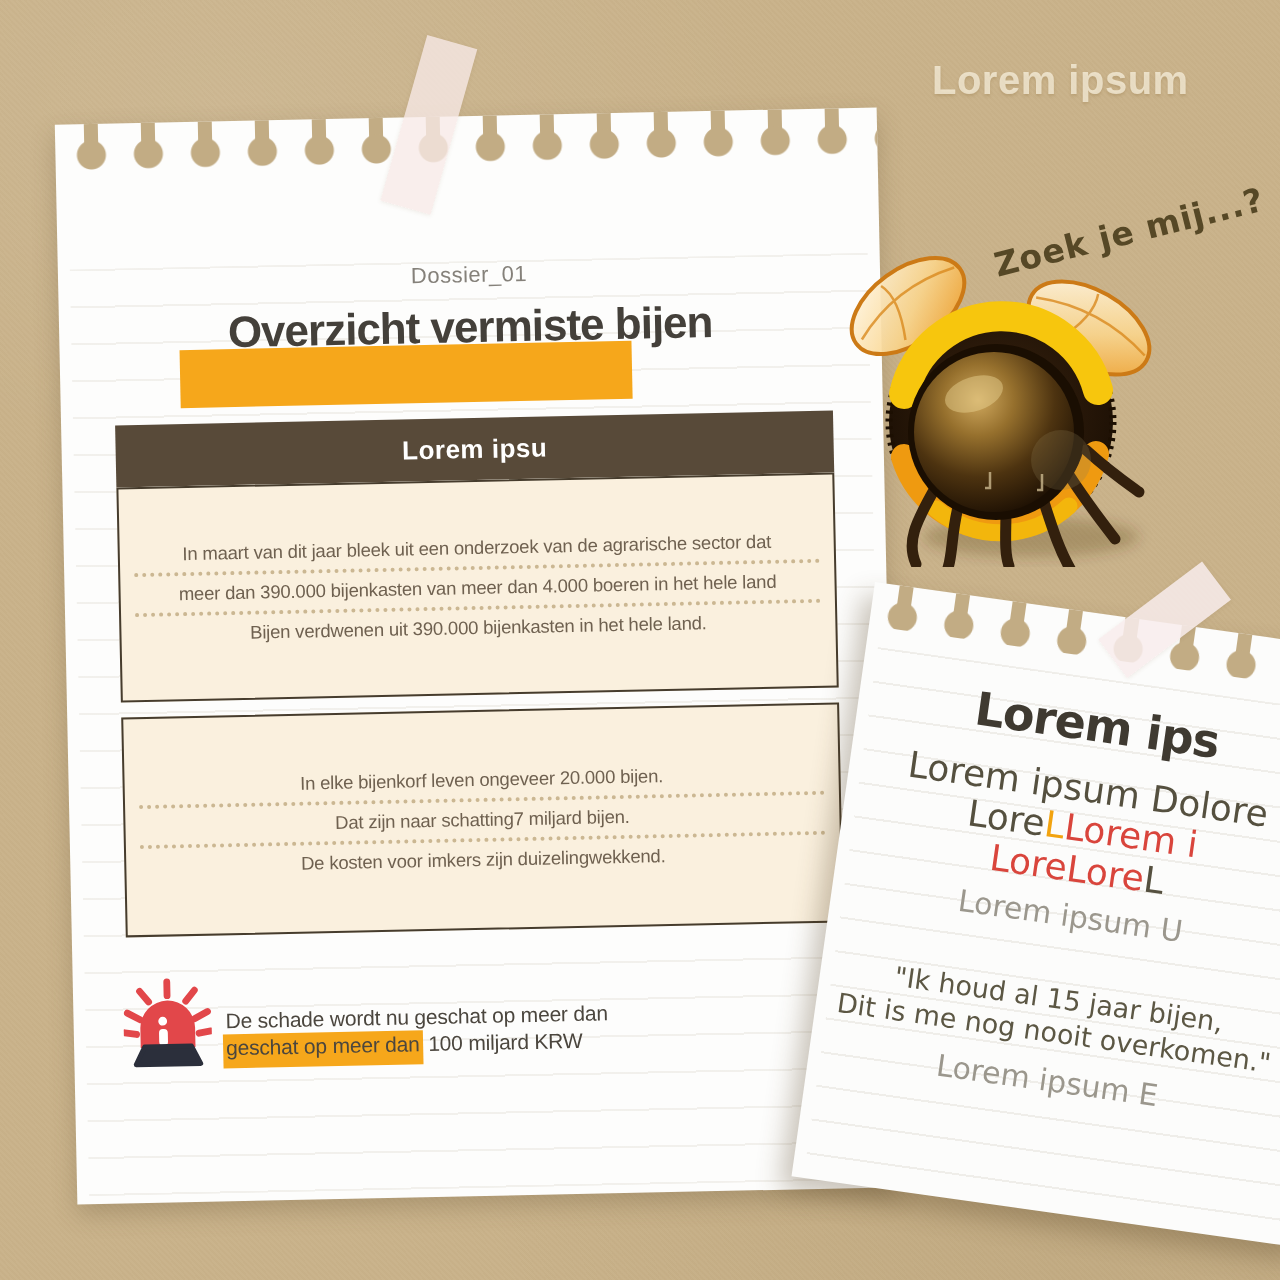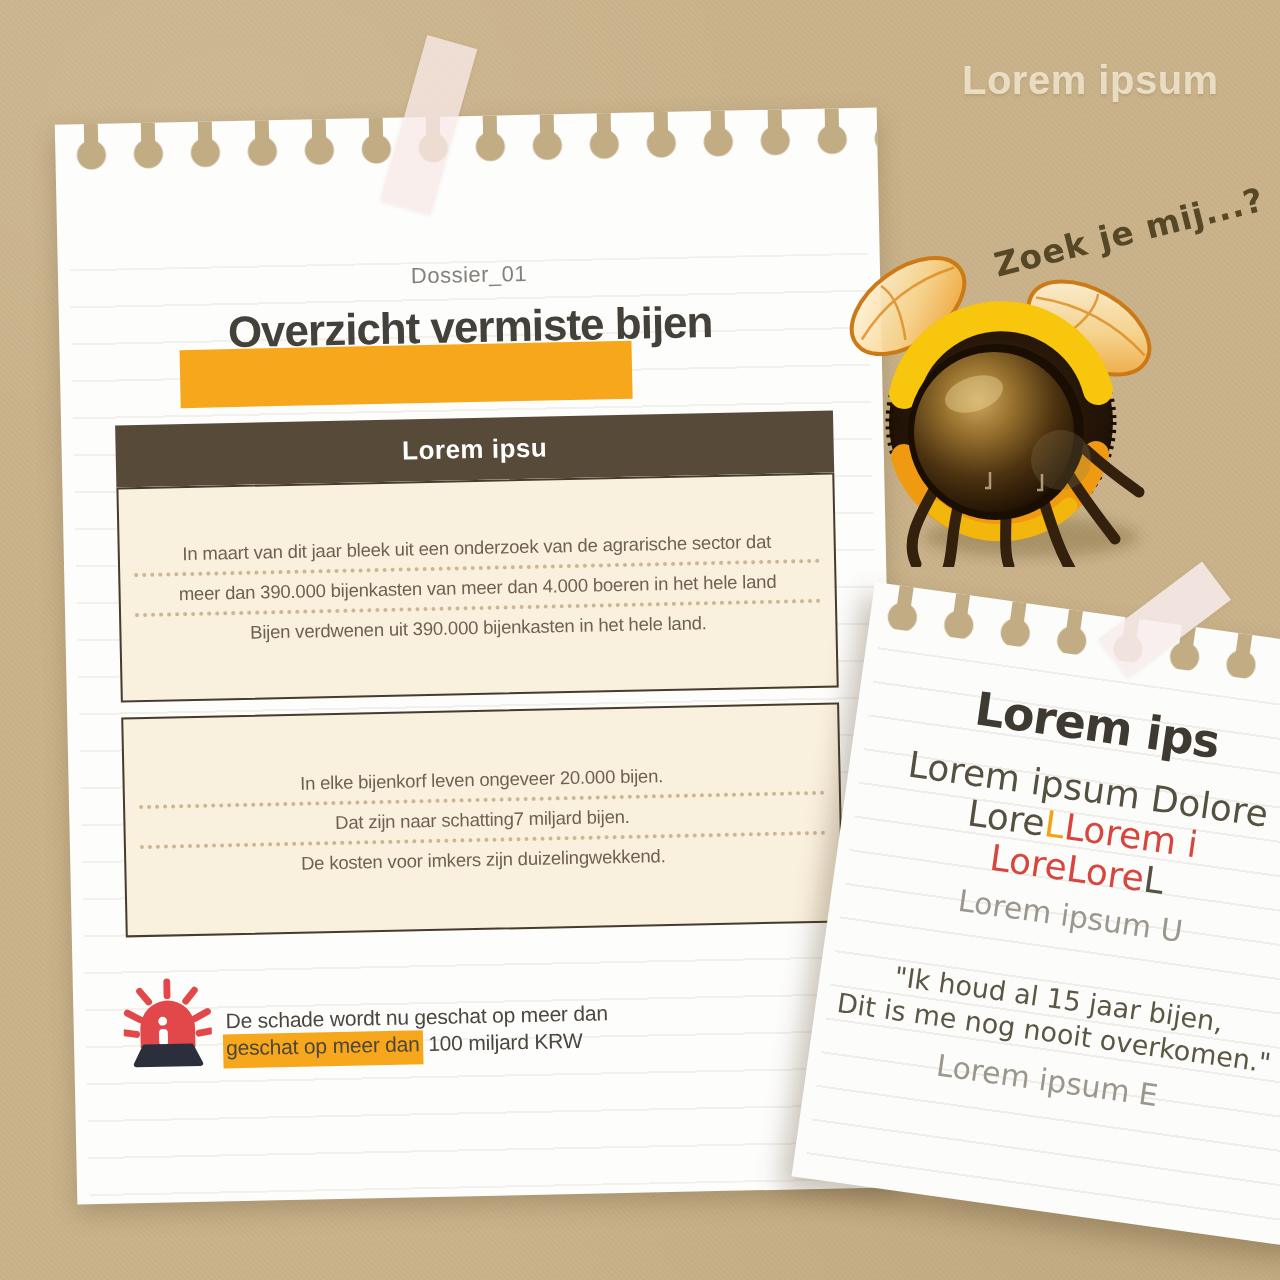--- a/index.html
+++ b/index.html
@@ -12,21 +12,21 @@
     content:"";position:absolute;inset:0;pointer-events:none;
     background:
       radial-gradient(900px 600px at 18% 8%, rgba(255,255,255,0.07), transparent 60%),
       radial-gradient(1000px 800px at 88% 90%, rgba(110,85,40,0.10), transparent 65%),
       repeating-linear-gradient(47deg, rgba(255,255,255,0.018) 0 2px, rgba(120,95,50,0.018) 2px 4px);
     z-index:0;
   }
 
   
   .watermark{
-    position:absolute;left:962px;top:58px;z-index:1;
+    position:absolute;left:932px;top:58px;z-index:1;
     font-size:40px;font-weight:bold;color:rgba(253,247,232,0.68);
     text-shadow:0 2px 3px rgba(150,120,70,0.30);
     letter-spacing:0.5px;
   }
 
   
   .paper{
     position:absolute;left:66px;top:116px;width:822px;height:1080px;
     background:#fdfdfc;z-index:2;
     transform:rotate(-1.2deg);

